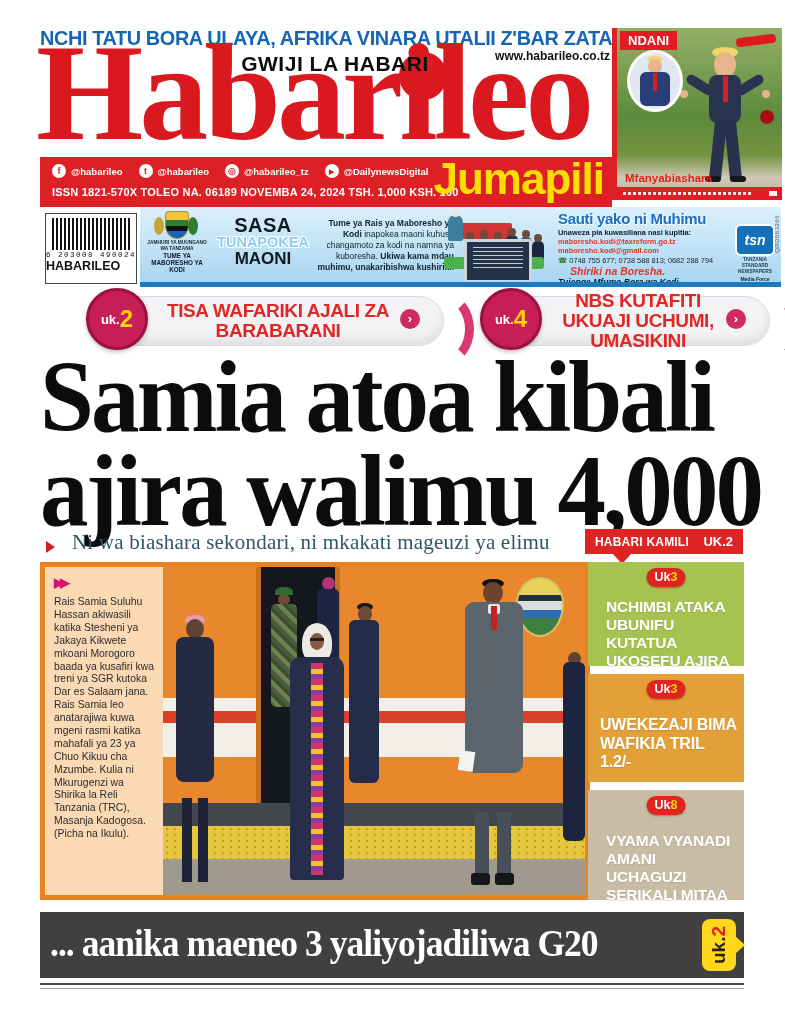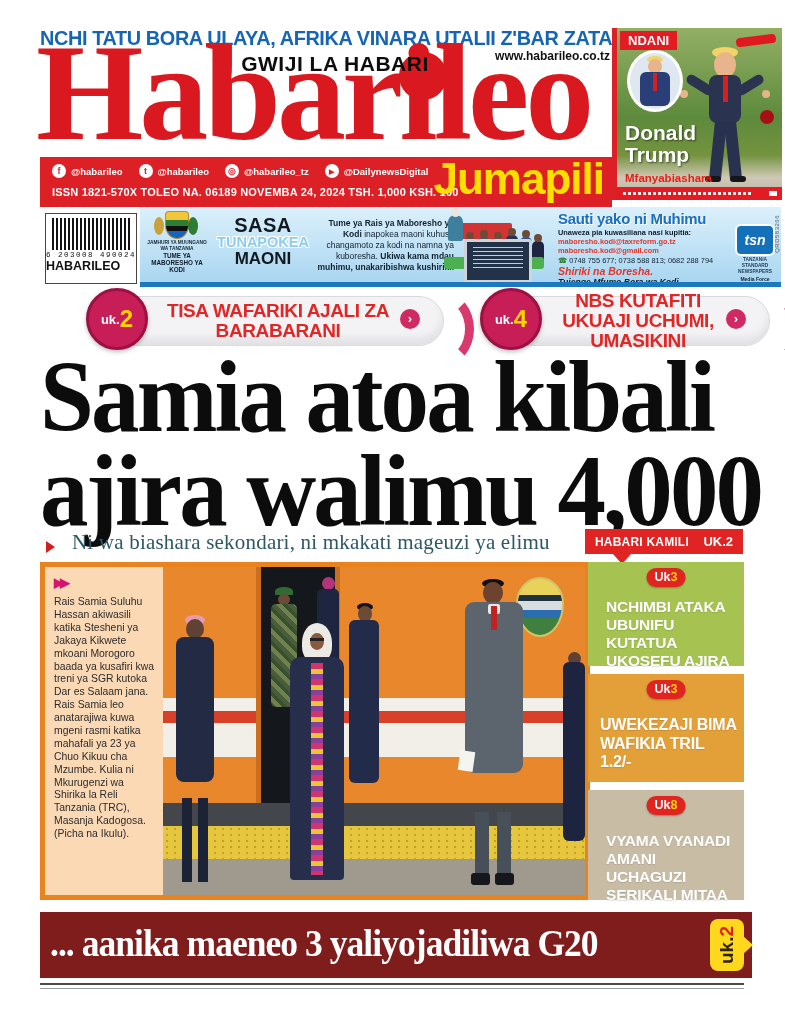--- a/index.html
+++ b/index.html
@@ -98,21 +98,21 @@
   #mt-laptop::before{content:"";position:absolute;left:6px;top:5px;right:6px;height:22px;
      background:repeating-linear-gradient(180deg,rgba(255,255,255,.75) 0 1.5px,transparent 1.5px 4px);}
   #mt-laptop::after{content:"";position:absolute;left:-10px;bottom:-8px;width:76px;height:5px;background:#d8dde2;border-radius:2px;}
   #sauti{position:absolute;left:418px;top:3px;width:168px;}
   #sauti-title{font-weight:900;font-size:15px;color:#1a6fbe;letter-spacing:-.3px;
      text-shadow:1px 1px 0 #fff;white-space:nowrap;}
   #sauti-contact{font-weight:800;font-size:7.4px;color:#0d1b2a;margin-top:1px;}
   .sauti-mail{font-weight:700;font-size:7.4px;color:#e2362a;line-height:1.25;}
   #sauti-phones{font-size:7.4px;color:#10212e;line-height:1.3;}
   #sauti-phones::before{content:"☎ ";color:#2e7d32;}
-  #sauti-cta1{font-weight:900;font-style:italic;font-size:10.5px;color:#e2362a;line-height:1.15;}
+  #sauti-cta1{font-weight:900;font-style:italic;font-size:10.5px;color:#e2362a;line-height:1.15;margin-left:12px;}
   #sauti-cta2{font-weight:900;font-style:italic;font-size:8.6px;color:#101820;}
   #tsn{position:absolute;left:592px;top:17px;width:46px;text-align:center;}
   #tsn-logo{margin:0 auto;width:36px;height:28px;background:#1470b8;border:2px solid #fff;border-radius:6px;
      color:#fff;font-weight:900;font-style:italic;font-size:14px;line-height:28px;}
   #tsn-sub{font-size:4.8px;font-weight:700;color:#23405a;line-height:1.25;margin-top:1px;}
   #tsn-sub2{font-size:5px;font-weight:800;color:#10212e;margin-top:1px;}
   #sidecode{position:absolute;right:1px;top:8px;writing-mode:vertical-rl;transform:rotate(180deg);
      font-size:6px;color:#556;letter-spacing:.5px;}
 
   
@@ -204,21 +204,21 @@
   #side3{top:790px;height:110px;background:#c9bca5;}
   .side-badge{position:absolute;left:50%;transform:translateX(-50%);top:6px;background:#e02420;border-radius:10px;
      padding:2px 8px 3px;font-weight:800;font-size:12.5px;color:#fff;box-shadow:0 1px 2px rgba(0,0,0,.3);}
   .side-badge .num{color:#ffd400;}
   .side-text{position:absolute;left:18px;right:6px;top:36px;color:#fff;font-weight:800;font-size:15.5px;
      line-height:1.16;letter-spacing:-.2px;text-shadow:0 1px 1px rgba(0,0,0,.12);}
   #side2 .side-text{top:42px;left:12px;font-size:16px;}
   #side3 .side-text{top:42px;}
 
   
-  #bottom-bar{left:40px;top:912px;width:704px;height:66px;background:#7f1d1d;padding-left:8px;}
+  #bottom-bar{left:40px;top:912px;width:704px;height:66px;background:#404040;}
   #bottom-text{position:absolute;left:10px;top:0;height:66px;line-height:64px;color:#fff;
      font-family:"Liberation Serif",serif;font-weight:700;font-size:37px;letter-spacing:-1px;white-space:nowrap;
      transform:scaleX(.96);transform-origin:left;}
   #bottom-badge{position:absolute;right:8px;top:7px;width:34px;height:52px;background:#ffd71c;border-radius:8px;
      display:flex;align-items:center;justify-content:center;}
   #bottom-badge::after{content:"";position:absolute;right:-9px;top:17px;width:0;height:0;
      border-top:9px solid transparent;border-bottom:9px solid transparent;border-left:10px solid #ffd71c;}
   #bottom-badge-text{transform:rotate(-90deg);font-weight:900;font-size:19px;color:#2e2300;white-space:nowrap;}
   #bottom-badge-text .num{color:#e02020;}
   #bottom-rule{left:40px;top:983px;width:704px;height:3px;border-top:2px solid #4b4b4b;border-bottom:1px solid #9a9a9a;box-sizing:content-box;}
@@ -273,21 +273,20 @@
     <div class="tr-shoe-r"></div>
     <div id="ndani-inset">
       <div class="mini-hair"></div>
       <div class="mini-head"></div>
       <div class="mini-suit"></div>
       <div class="mini-tie"></div>
     </div>
     <div id="nyota-logo"></div>
     <div id="nyota-dot"></div>
     <div id="ndani-label">NDANI</div>
-    <div id="ndani-title">Donald Trump</div>
     <div id="ndani-sub">Mfanyabiashara mwenye uzoefu wa kijeshi</div>
     <div id="ndani-strip"></div>
   </div>
 
   <div class="abs" id="barcode">
     <div id="barcode-stripes"></div>
     <div id="barcode-digits">6 203008 490024</div>
     <div id="barcode-label">HABARILEO</div>
   </div>
 

